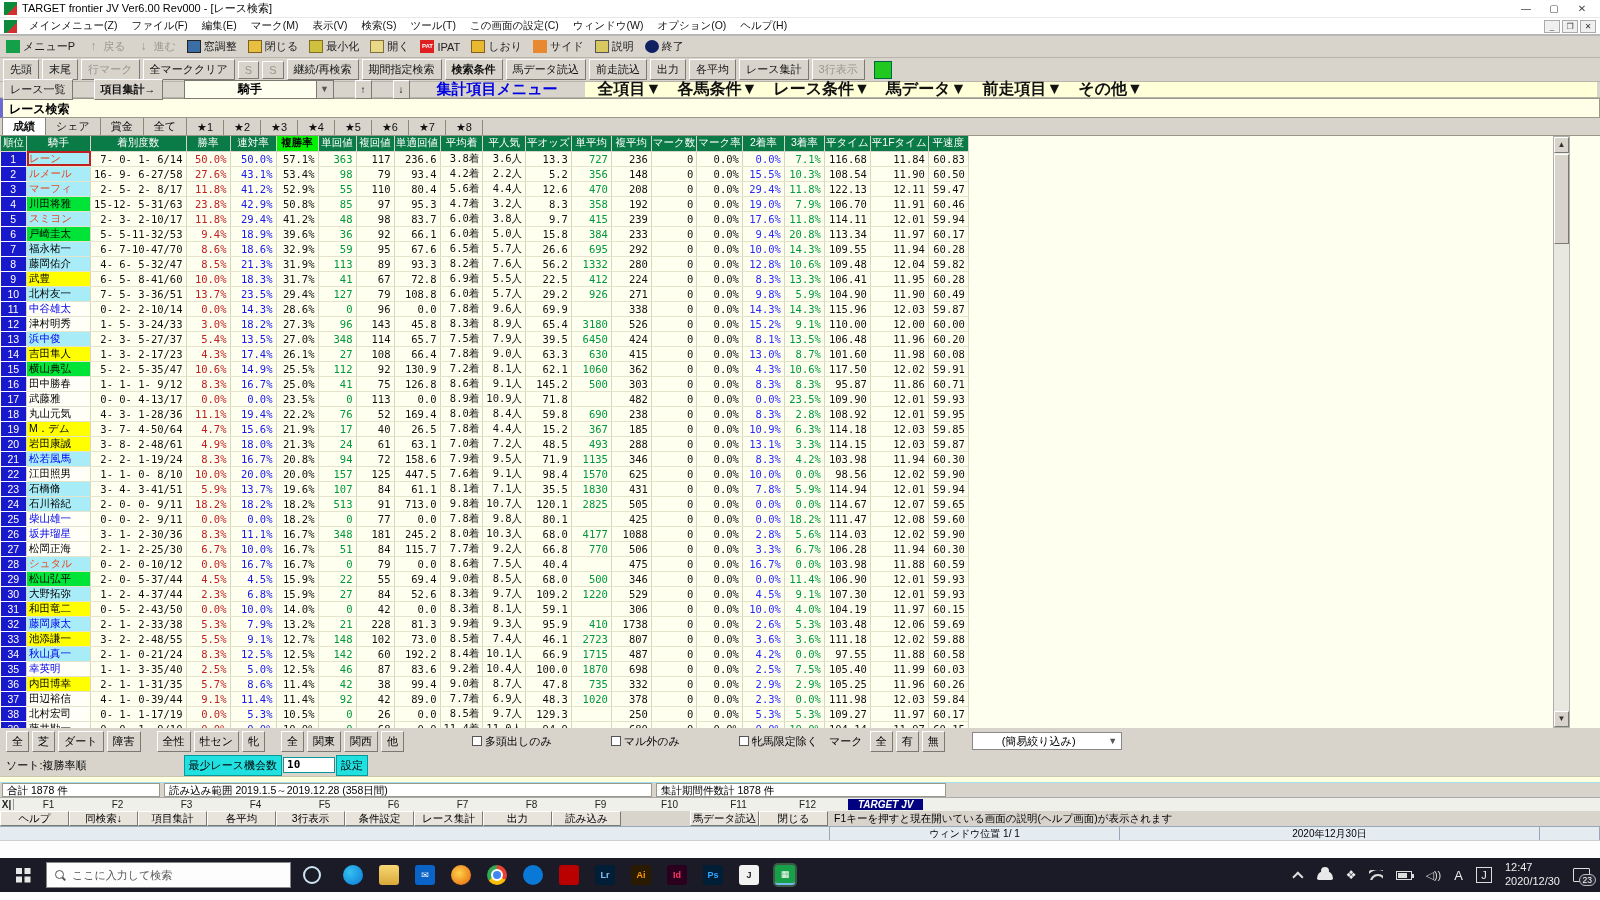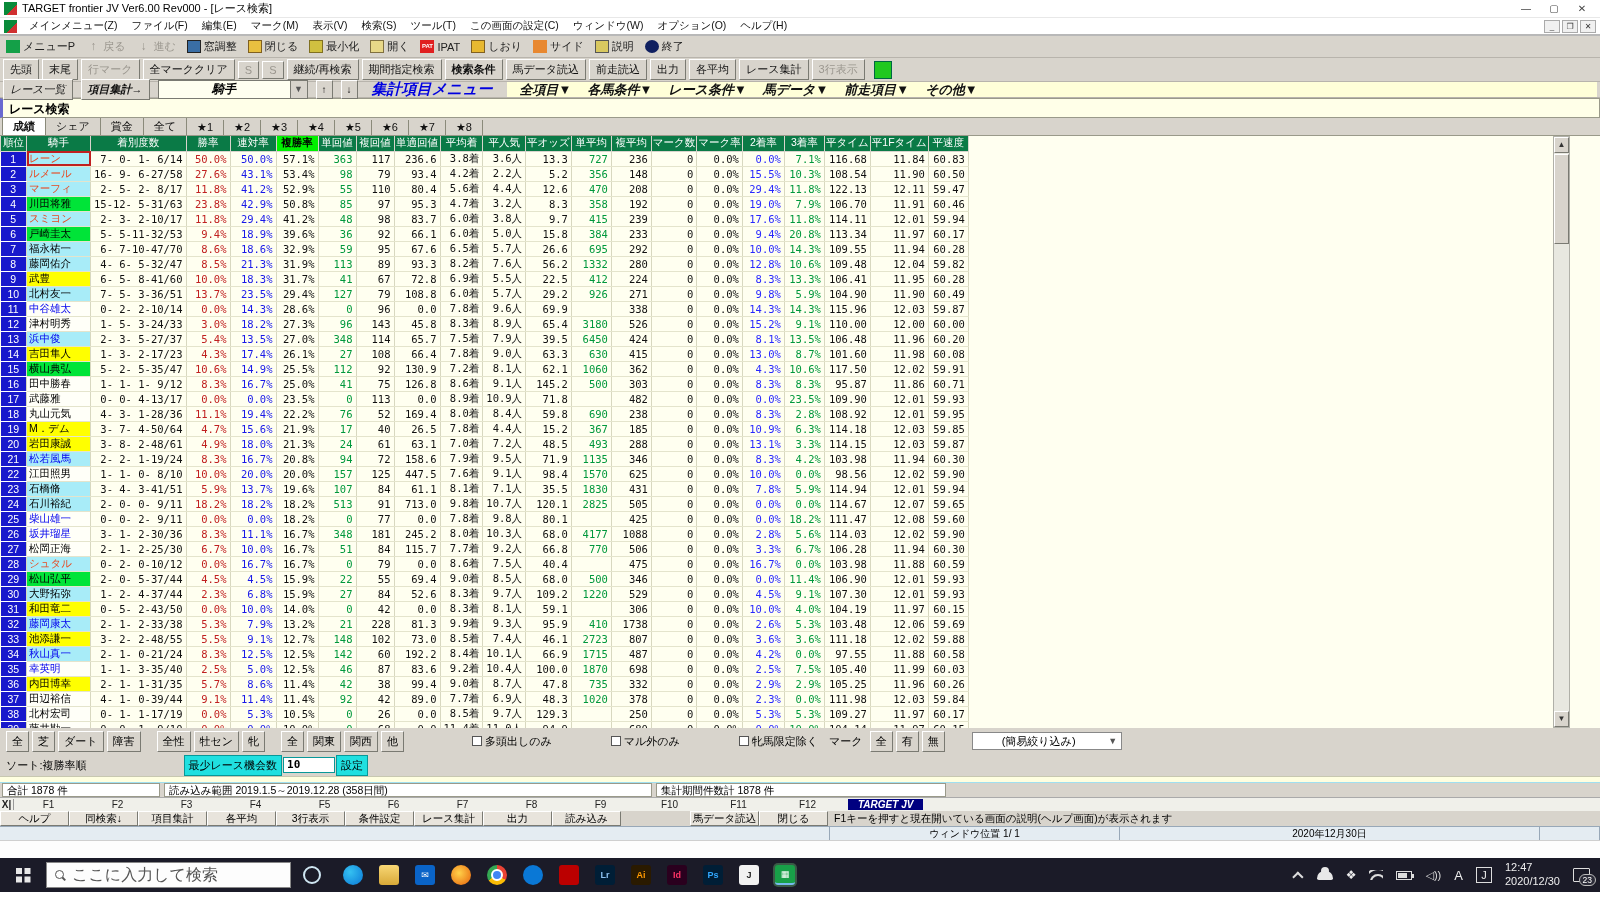--- a/index.html
+++ b/index.html
@@ -25,28 +25,28 @@
   .ic-menup{background:#14a048;} .ic-back{background:none;color:#9a968e;font-size:12px;} .ic-fwd{background:none;color:#9a968e;font-size:12px;}
   .ic-adjust{background:#3a6ea5;border:1px solid #222;} .ic-close{background:#e8c040;border:1px solid #806020;}
   .ic-min{background:#d0c040;border:1px solid #807020;} .ic-open{background:#e8d888;border:1px solid #807040;}
   .ic-ipat{background:#e02020;color:#fff;font-weight:bold;font-size:6px;} .ic-book{background:#e8b830;border:1px solid #806020;}
   .ic-side{background:#e88830;} .ic-help{background:#d8c860;border:1px solid #555;} .ic-exit{background:#102060;border-radius:50%;}
   .tb2 { height:24px; gap:3px; }
   .btn2 { background:#d8d4cc; border:1px solid; border-color:#fff #7a7a72 #7a7a72 #fff; font-size:11px; padding:2px 6px; color:#111; white-space:nowrap; }
   .btn2.disabled { color:#9a968e; }
   .btn2.bold { font-weight:bold; }
   .greenic { width:18px; height:18px; background:#20c820; border:1px solid #064; margin-left:6px; }
-  .tb3 { height:16px; gap:8px;font-style:italic; }
+  .tb3 { height:16px; gap:21px; }
   .combo { width:150px; height:19px; background:#fffff0; border:1px solid #7a7a72; display:flex; align-items:center; }
   .combo-val { flex:1; text-align:center; font-weight:bold; font-size:12px; }
   .combo-arrow { width:17px; height:17px; background:#d8d4cc; border-left:1px solid #7a7a72; font-size:9px; text-align:center; line-height:17px; color:#555; }
   .updn { width:17px; height:19px; background:#d8d4cc; border:1px solid; border-color:#fff #7a7a72 #7a7a72 #fff; font-size:10px; text-align:center; line-height:17px; }
   .agg-label { color:#0000e0; font-size:15px; font-weight:bold; margin:0 6px; }
   .agg-menus { flex:1; align-self:stretch; background:#ffffd8; display:flex; align-items:center; gap:2px; padding:0 6px; }
-  .agg-item { font-size:13px; font-weight:bold; color:#111; padding:0 7px; }
+  .agg-item { font-size:16px; font-weight:bold; color:#111; padding:0 7px; }
 
   
   .panel-title { height:20px; background:#ffffe8; border:1px solid #9a9a8a; border-left:3px solid #6a6ad0; font-size:12px; font-weight:bold; padding:2px 6px; }
   .tabs { height:18px; background:#d8d4cc; display:flex; align-items:flex-end; padding:0 2px; border-bottom:1px solid #9a9a8a; }
   .tab { font-size:11px; padding:1px 10px; border-right:1px solid #8a8a7a; color:#111; }
   .tab.active { background:#fff; border:1px solid #8a8a7a; border-bottom:none; font-weight:bold; }
 
   
   .table-region { position:relative; height:592px; background:#fffff0; overflow:hidden; }
   table.rt { border-collapse:collapse; table-layout:fixed; }
@@ -95,21 +95,21 @@
   .infobar { height:14px; background:#e4ecf2; display:flex; font-size:10px; border-top:1px solid #98a8b8; }
   .iseg { border-right:1px solid #98a8b8; padding:0 8px; white-space:nowrap; }
   .iseg.grow { flex:1; }
   .whitegap { height:18px; background:#fdfdfd; border-top:1px solid #cfcfcf; }
 
   
   .taskbar { height:34px; background:#1b1b28; display:flex; align-items:center; color:#eee; }
   .tstart { width:46px; height:34px; display:flex; align-items:center; justify-content:center; }
   .winlogo { position:relative; width:15px; height:15px; }
   .winlogo::before { content:""; position:absolute; width:6.5px; height:6.5px; background:#e8e8e8; box-shadow:8.5px 0 #e8e8e8, 0 8.5px #e8e8e8, 8.5px 8.5px #e8e8e8; }
-  .tsearch { width:245px; height:26px; background:#fdfdfd; display:flex; align-items:center; gap:6px; padding:0 8px; color:#555; font-size:16px; border:1px solid #888; }
+  .tsearch { width:245px; height:26px; background:#fdfdfd; display:flex; align-items:center; gap:6px; padding:0 8px; color:#555; font-size:11px; border:1px solid #888; }
   .mag { position:relative; width:11px; height:11px; }
   .mag::before { content:""; position:absolute; width:7px; height:7px; border:1.5px solid #555; border-radius:50%; }
   .mag::after { content:""; position:absolute; width:4px; height:1.5px; background:#555; transform:rotate(45deg); left:7px; top:8px; }
   .cortana { width:18px; height:18px; border:2px solid #cfe6f2; border-radius:50%; margin:0 12px; }
   .tapps { display:flex; align-items:center; gap:16px; padding:0 10px; }
   .tapp { width:20px; height:20px; border-radius:3px; display:flex; align-items:center; justify-content:center; font-size:9px; font-weight:bold; color:#fff; }
   .tapp.active { box-shadow:0 0 0 2px #3a5a46; border-bottom:2px solid #76b9ed; }
   .a-edge{background:radial-gradient(circle at 35% 35%,#35c1f1,#0a78d6);border-radius:50%;}
   .a-folder{background:linear-gradient(#f8d775,#d8a938);}
   .a-mail{background:#0a64c8;} .a-ff{background:radial-gradient(circle at 40% 40%,#ffd24a,#e6600a);border-radius:50%;}

